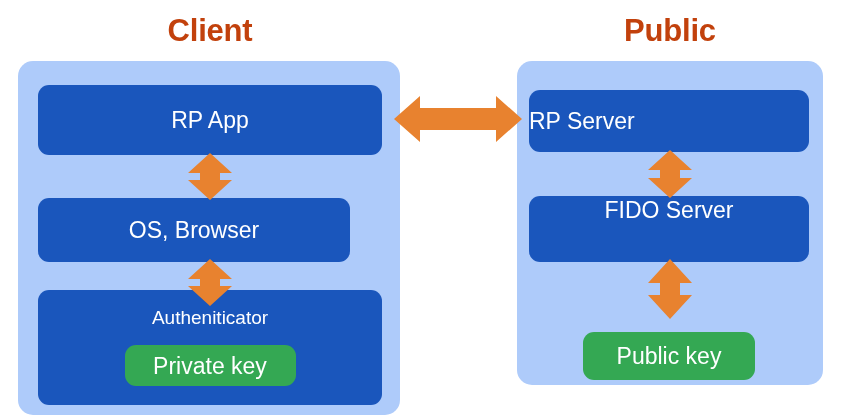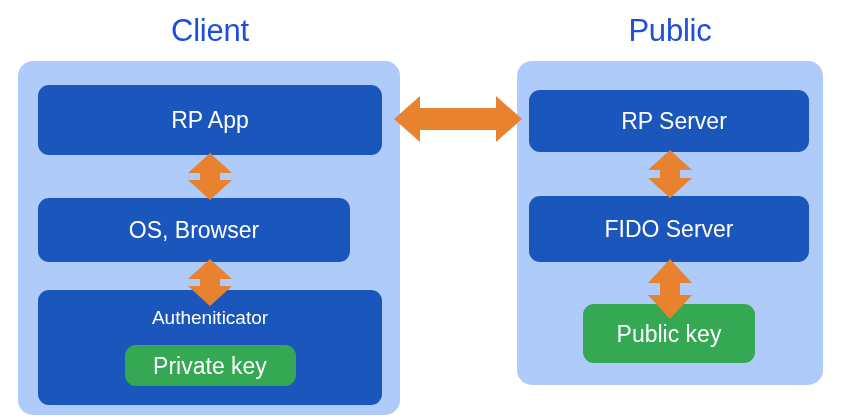--- a/index.html
+++ b/index.html
@@ -17,24 +17,24 @@
     position: relative;
     width: 841px;
     height: 420px;
     background: #ffffff;
     overflow: hidden;
   }
 
   
   .section-title {
     position: absolute;
-    font-weight: 400;
+    font-weight: 700;
     font-size: 31px;
     line-height: 38px;
-    color: #1d4ed8;
+    color: #c2410c;
     text-align: center;
     letter-spacing: -0.2px;
     white-space: nowrap;
   }
   #title-client { left: 60px;  top: 12px; width: 300px; }
   #title-server { left: 520px; top: 12px; width: 300px; }
 
   
   .panel {
     position: absolute;
@@ -80,25 +80,25 @@
     left: 38px; top: 290px; width: 344px; height: 115px;
     display: flex; flex-direction: column;
     align-items: center; justify-content: flex-start;
     padding-top: 16px;
   }
   #box-authenticator .box-label { font-size: 19px; line-height: 24px; }
 
   
   #box-rp-server {
     left: 529px; top: 90px; width: 280px; height: 62px;
-    display: flex; align-items: center; justify-content: center; padding-left: 10px;
+    display: flex; align-items: center; 
   }
   #box-fido-server {
     left: 529px; top: 196px; width: 280px; height: 66px;
-    display: flex; align-items: center; justify-content: center;
+    display: flex; justify-content: center;
   }
 
   
   .key-chip {
     background: #34a853;
     border-radius: 11px;
     color: #ffffff;
     text-align: center;
     display: flex;
     align-items: center;
@@ -108,22 +108,22 @@
     white-space: nowrap;
     box-sizing: border-box;
   }
   #chip-private-key {
     width: 171px;
     height: 41px;
     margin-top: 15px;
   }
   #chip-public-key {
     position: absolute;
-    left: 583px; top: 304px;
-    width: 172px; height: 59px;
+    left: 583px; top: 332px;
+    width: 172px; height: 48px;
   }
 
   
   .arrow {
     position: absolute;
     display: block;
   }
   .arrow svg { display: block; }
 
   #arrow-client-rpapp-os   { left: 178px; top: 153px; }

